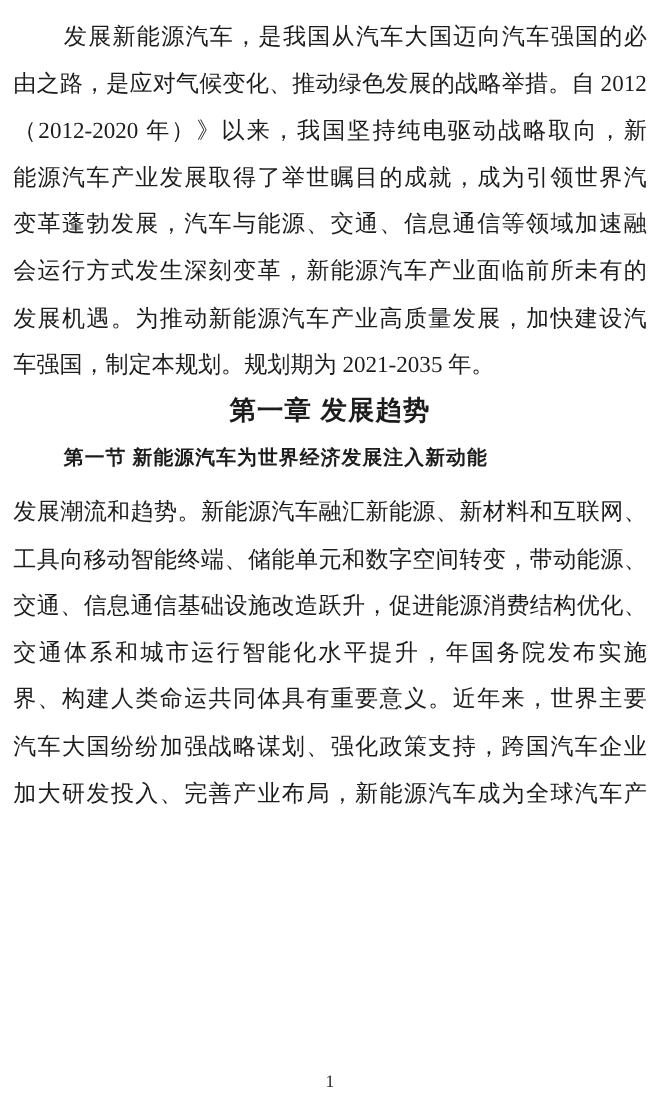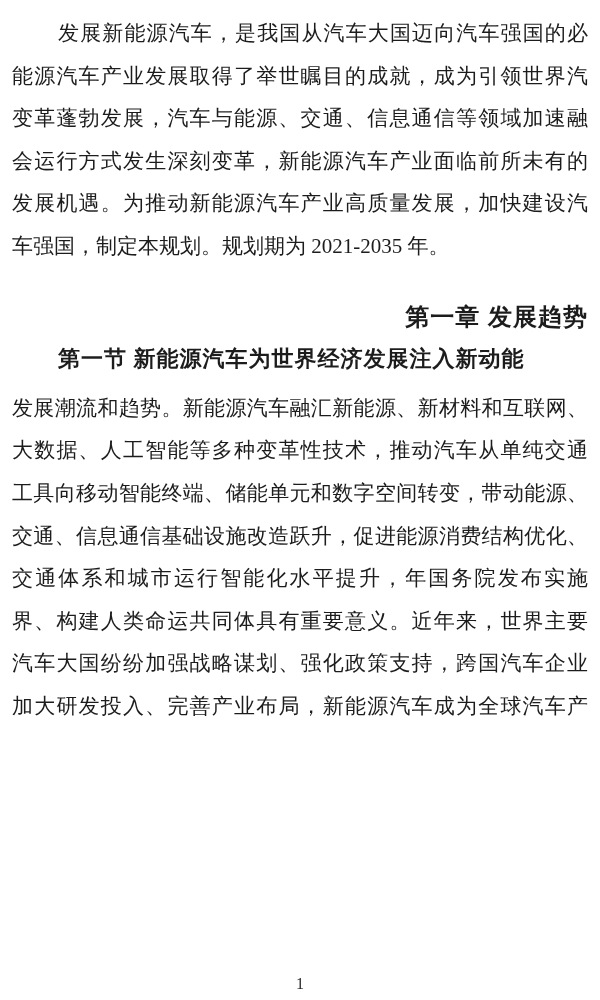--- a/index.html
+++ b/index.html
@@ -36,28 +36,27 @@
   .line.para-end {
     text-align: left;
     text-align-last: left;
   }
   .chapter-heading {
     font-family: "Liberation Sans", sans-serif;
     font-weight: bold;
     font-size: 24px;
     height: 42.6px;
     line-height: 42.6px;
-    text-align: right;
+    text-align: center;
     letter-spacing: 1px;
-    margin-top: 28px;
   }
   .section-heading {
     font-family: "Liberation Serif", serif;
     font-weight: bold;
-    font-size: 22px;
+    font-size: 18px;
     height: 42.6px;
     line-height: 42.6px;
     text-indent: 46px;
     letter-spacing: 1px;
   }
   .para2 {
     margin-top: 6px;
   }
   .footer {
     position: absolute;
@@ -71,34 +70,35 @@
   }
 </style>
 </head>
 <body>
 
 <div class="page">
   <div class="textblock">
 
     <div>
       <div class="line indent">发展新能源汽车，是我国从汽车大国迈向汽车强国的必</div>
+      <div class="line">由之路，是应对气候变化、推动绿色发展的战略举措。自 2012</div>
+      <div class="line">（2012-2020 年）》以来，我国坚持纯电驱动战略取向，新</div>
       <div class="line">能源汽车产业发展取得了举世瞩目的成就，成为引领世界汽</div>
       <div class="line">变革蓬勃发展，汽车与能源、交通、信息通信等领域加速融</div>
       <div class="line">会运行方式发生深刻变革，新能源汽车产业面临前所未有的</div>
       <div class="line">发展机遇。为推动新能源汽车产业高质量发展，加快建设汽</div>
       <div class="line para-end">车强国，制定本规划。规划期为 2021-2035 年。</div>
     </div>
 
     <div class="chapter-heading">第一章 发展趋势</div>
 
     <div class="section-heading">第一节 新能源汽车为世界经济发展注入新动能</div>
 
     <div class="para2">
       <div class="line">发展潮流和趋势。新能源汽车融汇新能源、新材料和互联网、</div>
-      <div class="line">大数据、人工智能等多种变革性技术，推动汽车从单纯交通</div>
       <div class="line">工具向移动智能终端、储能单元和数字空间转变，带动能源、</div>
       <div class="line">交通、信息通信基础设施改造跃升，促进能源消费结构优化、</div>
       <div class="line">交通体系和城市运行智能化水平提升，年国务院发布实施</div>
       <div class="line">界、构建人类命运共同体具有重要意义。近年来，世界主要</div>
       <div class="line">汽车大国纷纷加强战略谋划、强化政策支持，跨国汽车企业</div>
       <div class="line">加大研发投入、完善产业布局，新能源汽车成为全球汽车产</div>
     </div>
 
   </div>
 

